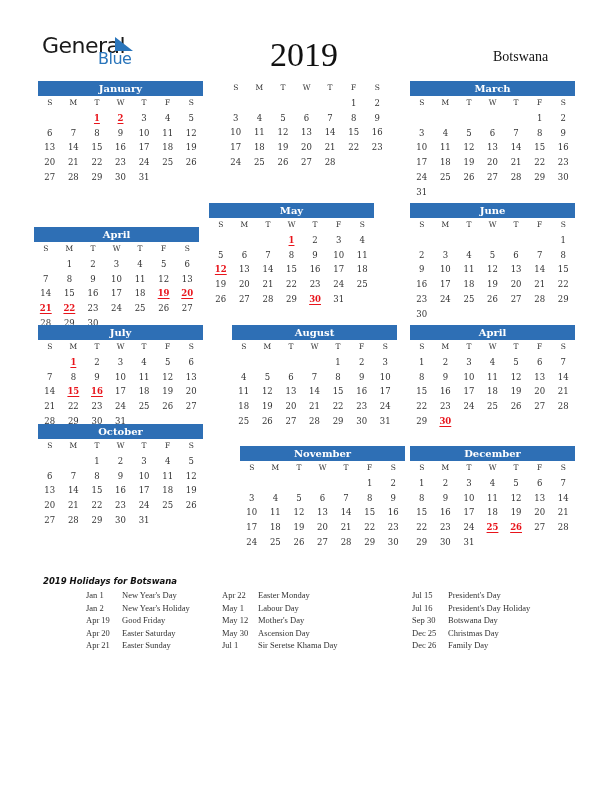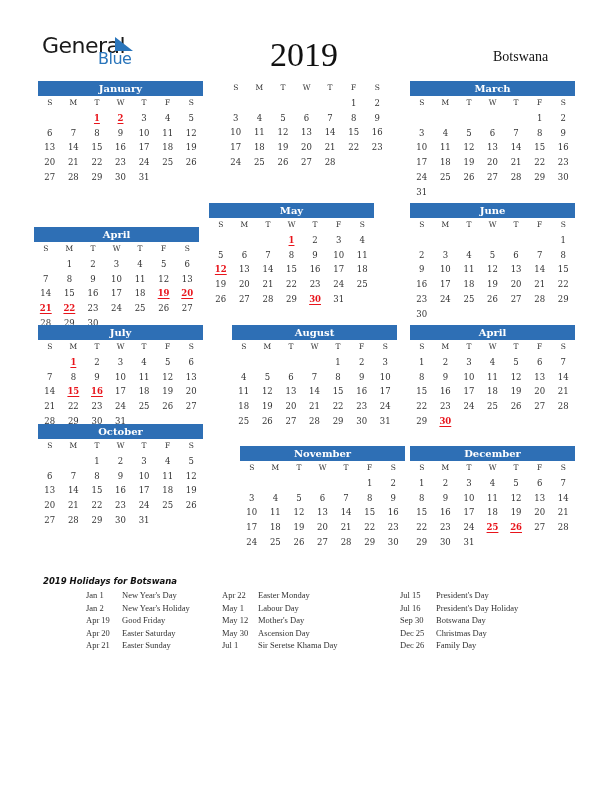--- a/index.html
+++ b/index.html
@@ -594,20 +594,20 @@
       <div class="hol-row"><span class="hol-date">Apr 20</span><span>Easter Saturday</span></div>
       <div class="hol-row"><span class="hol-date">Apr 21</span><span>Easter Sunday</span></div>
     </div>
     <div class="hol-col" style="left: 222px;">
       <div class="hol-row"><span class="hol-date">Apr 22</span><span>Easter Monday</span></div>
       <div class="hol-row"><span class="hol-date">May 1</span><span>Labour Day</span></div>
       <div class="hol-row"><span class="hol-date">May 12</span><span>Mother's Day</span></div>
       <div class="hol-row"><span class="hol-date">May 30</span><span>Ascension Day</span></div>
       <div class="hol-row"><span class="hol-date">Jul 1</span><span>Sir Seretse Khama Day</span></div>
     </div>
-    <div class="hol-col" style="left: 400px;">
+    <div class="hol-col" style="left: 412px;">
       <div class="hol-row"><span class="hol-date">Jul 15</span><span>President's Day</span></div>
       <div class="hol-row"><span class="hol-date">Jul 16</span><span>President's Day Holiday</span></div>
       <div class="hol-row"><span class="hol-date">Sep 30</span><span>Botswana Day</span></div>
       <div class="hol-row"><span class="hol-date">Dec 25</span><span>Christmas Day</span></div>
       <div class="hol-row"><span class="hol-date">Dec 26</span><span>Family Day</span></div>
     </div>
   </div>
 
 </body></html>

